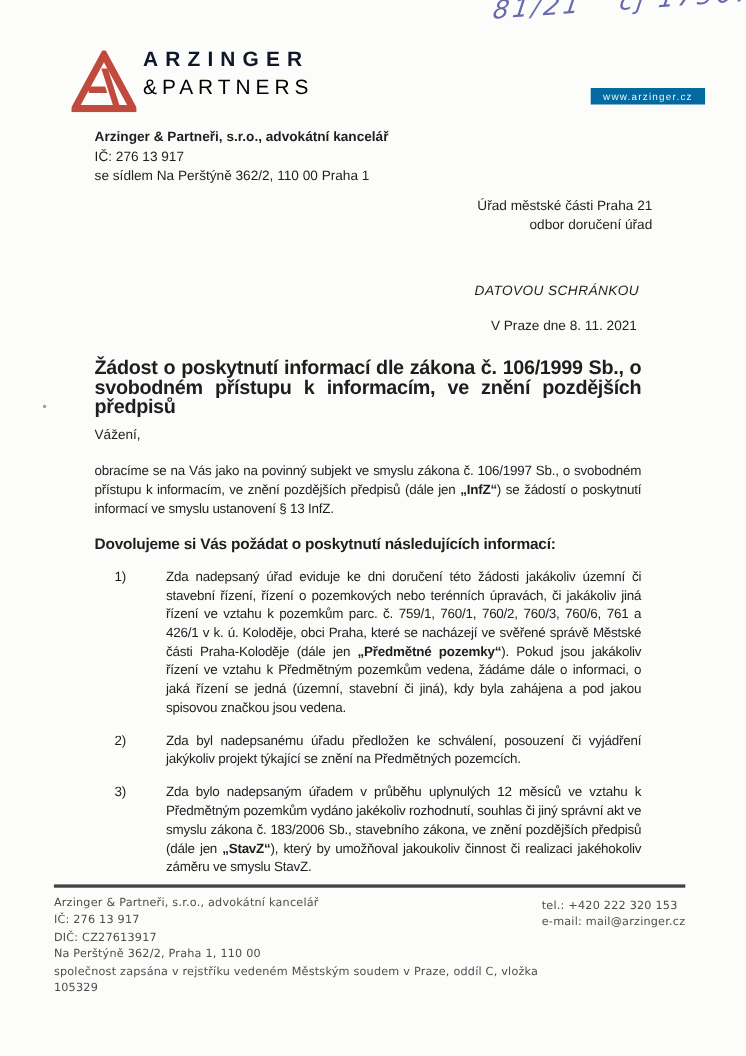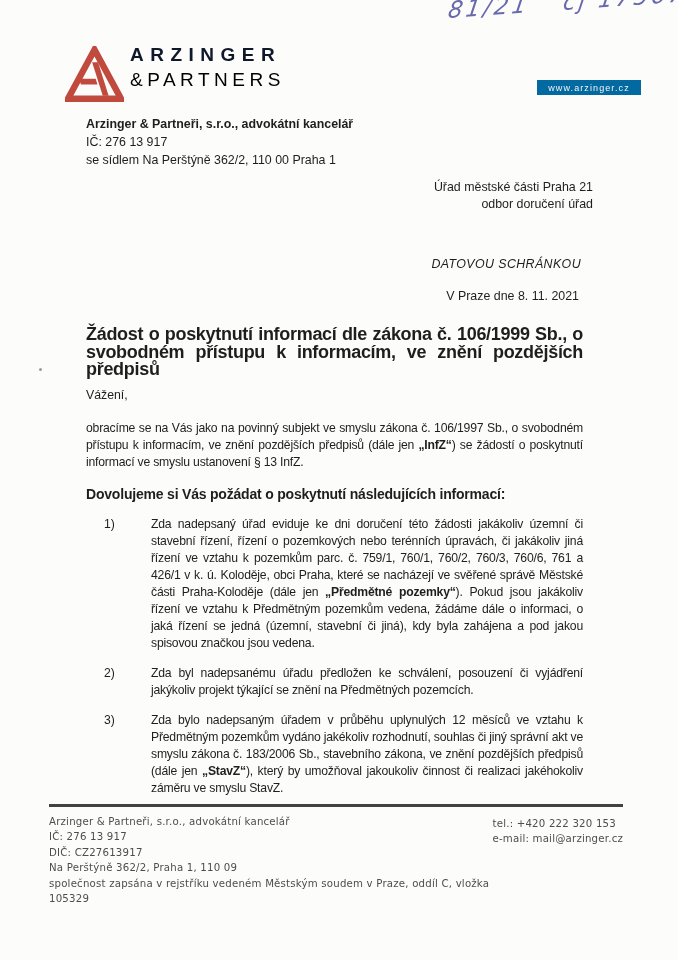--- a/index.html
+++ b/index.html
@@ -133,21 +133,21 @@
       <span class="item-text"><span>Zda bylo nadepsaným úřadem v průběhu uplynulých 12 měsíců ve vztahu k Předmětným pozemkům vydáno jakékoliv rozhodnutí, souhlas či jiný správní akt ve smyslu zákona č. 183/2006 Sb., stavebního zákona, ve znění pozdějších předpisů (dále jen </span><b class="seg-bold">„StavZ“</b><span>), který by umožňoval jakoukoliv činnost či realizaci jakéhokoliv záměru ve smyslu StavZ.</span></span>
     </div>
   </div>
 
   <div class="footer-rule"></div>
 
   <div class="footer-left">
     <div>Arzinger &amp; Partneři, s.r.o., advokátní kancelář</div>
     <div>IČ: 276 13 917</div>
     <div>DIČ: CZ27613917</div>
-    <div>Na Perštýně 362/2, Praha 1, 110 09</div>
+    <div>Na Perštýně 362/2, Praha 1, 110 00</div>
     <div>společnost zapsána v rejstříku vedeném Městským soudem v Praze, oddíl C, vložka 105329</div>
   </div>
 
   <div class="footer-right">
     <div>tel.: +420 222 320 153</div>
     <div>e-mail: mail@arzinger.cz</div>
   </div>
 
 </div>
 

